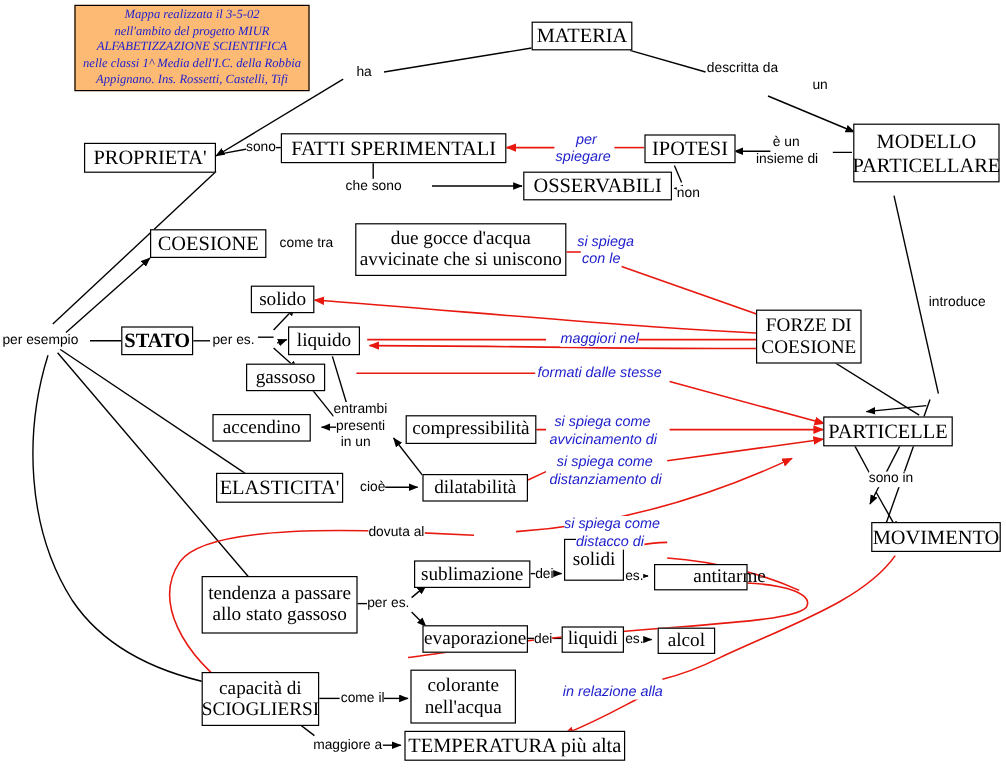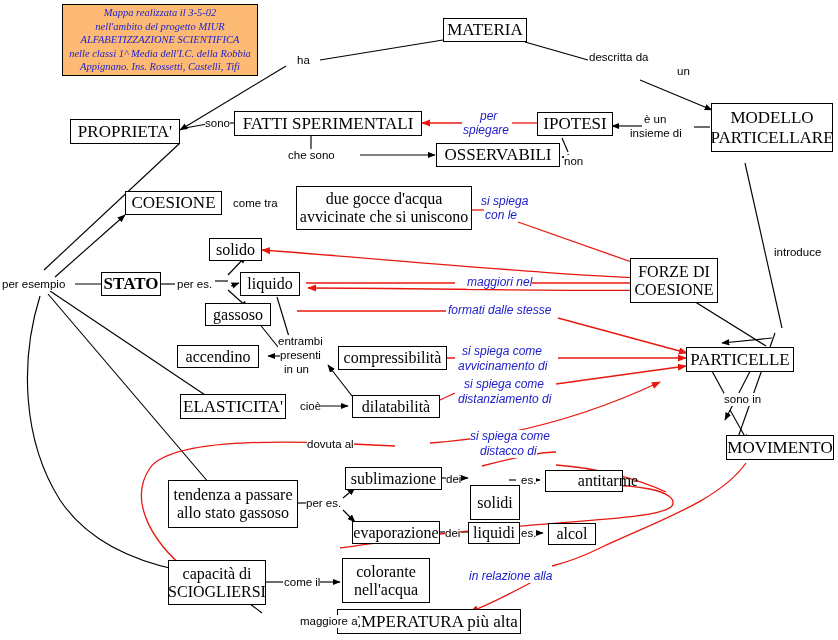--- a/index.html
+++ b/index.html
@@ -205,21 +205,21 @@
 
   <div class="node big" style="left:726px;top:435px;width:108px;height:25px;">MOVIMENTO</div>
 
   <div class="node mid" style="left:168px;top:480px;width:130px;height:48px;flex-direction:column;">
     <span>tendenza a passare</span>
     <span>allo stato gassoso</span>
   </div>
 
   <div class="node mid" style="left:345px;top:467px;width:97px;height:23px;">sublimazione</div>
 
-  <div class="node mid" style="left:470px;top:485px;width:50px;height:35px;">solidi</div>
+  <div class="node mid" style="left:470px;top:449px;width:50px;height:35px;">solidi</div>
 
   <div class="node mid" style="left:545px;top:470px;width:78px;height:22px;padding-left:48px;">antitarme</div>
 
   <div class="node mid" style="left:352px;top:521px;width:88px;height:23px;">evaporazione</div>
 
   <div class="node mid" style="left:468px;top:522px;width:52px;height:22px;">liquidi</div>
 
   <div class="node mid" style="left:548px;top:523px;width:48px;height:22px;">alcol</div>
 
   <div class="node mid" style="left:168px;top:560px;width:98px;height:45px;flex-direction:column;">
@@ -287,17 +287,17 @@
 
   <div class="lbl" style="left:306px;top:497px;">per es.</div>
 
   <div class="lbl" style="left:446px;top:473px;">dei</div>
   <div class="lbl" style="left:521px;top:474px;">es.</div>
   <div class="lbl" style="left:445px;top:527px;">dei</div>
   <div class="lbl" style="left:521px;top:527px;">es.</div>
 
   <div class="lbl" style="left:284px;top:576px;">come il</div>
 
-  <div class="lbl" style="left:261px;top:615px;margin-left:39px;">maggiore a</div>
+  <div class="lbl" style="left:261px;top:615px;">maggiore a</div>
 
   <div class="lbl blue" style="left:469px;top:570px;">in relazione alla</div>
 
 </div>
 
 </body></html>

